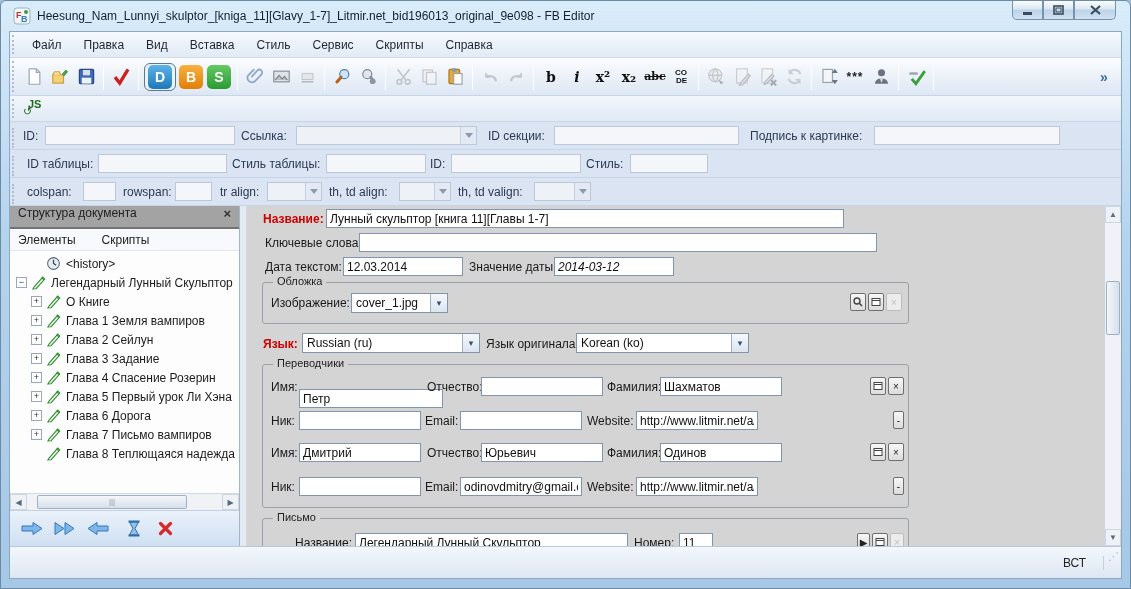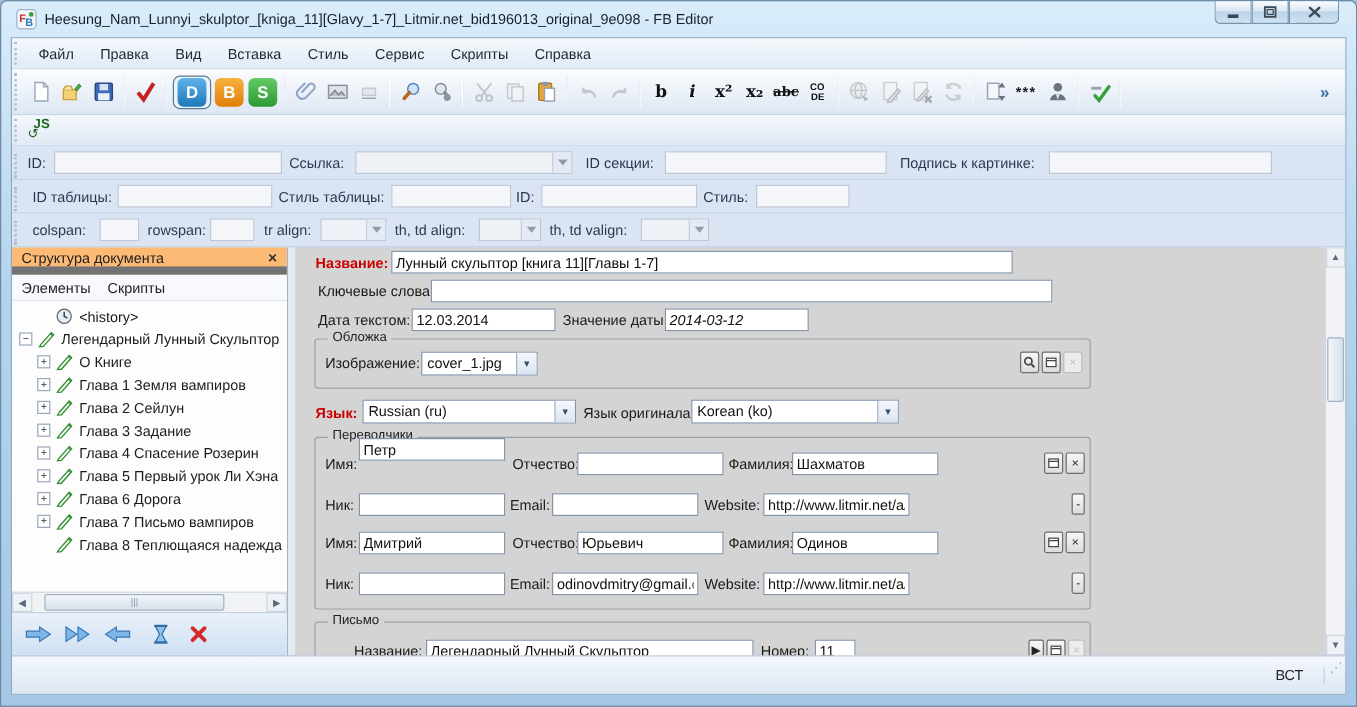--- a/index.html
+++ b/index.html
@@ -42,23 +42,23 @@
   .insp { height:28px; background:#dae4f3; border-bottom:1px solid #c6d4e8; position:relative; }
   .insp .lbl { position:absolute; top:7px; font-size:12px; color:#2b3a52; white-space:nowrap; }
   .insp .fld { position:absolute; top:4px; height:19px; background:#f4f6f9; border:1px solid #bcc7d8; }
   .combo { position:absolute; top:4px; height:19px; background:#eef1f6; border:1px solid #bcc7d8; display:flex; }
   .combo .cval { flex:1; font-size:12px; color:#222; padding:2px 3px; overflow:hidden; white-space:nowrap; }
   .combo .carr { width:16px; border-left:1px solid #c4cedd; background:#e4eaf3; display:flex; align-items:center; justify-content:center; }
   .combo .carr::before { content:""; border:4px solid transparent; border-top:5px solid #8d9bb0; margin-top:4px; }
   
   .content { flex:1; display:flex; min-height:0; background:#d4d4d4; }
   .sidebar { width:230px; background:#fbfbfb; border-right:1px solid #a8b4c4; display:flex; flex-direction:column; }
-  .sb-header { height:23px; background:#fdba74; border-bottom:7px solid #737373; display:flex; align-items:flex-end; padding:0 8px; font-size:12px; color:#222; }
+  .sb-header { height:23px; background:#a3a3a3; border-bottom:2px solid #737373; display:flex; align-items:flex-start; padding:0 8px; font-size:12px; color:#222; }
   .sb-close { margin-left:auto; font:bold 13px "Liberation Sans",sans-serif; color:#333; }
-  .sb-tabs { height:22px; display:flex; align-items:center; gap:14px; padding-left:8px; font-size:12px; color:#222; background:#f7f9fc; border-bottom:1px solid #e2e8f0; }
+  .sb-tabs { height:22px; display:flex; align-items:center; gap:26px; padding-left:8px; font-size:12px; color:#222; background:#f7f9fc; border-bottom:1px solid #e2e8f0; }
   .tree { flex:1; overflow:hidden; padding-top:3px; background:#fdfdfd; }
   .tree-row { height:19px; display:flex; align-items:center; font-size:12px; color:#1c1c1c; white-space:nowrap; }
   .tree-row.sel { background:#efefef; outline:1px solid #d8d8d8; }
   .expander { width:11px; height:11px; flex:0 0 11px; margin-right:4px; border:1px solid #9aa7b8; background:#fff; font:9px/9px "Liberation Sans",sans-serif; text-align:center; color:#333; }
   .expander.none { visibility:hidden; }
   .tree-ico { width:15px; height:15px; flex:0 0 15px; margin-right:5px; }
   .tree-ico svg { width:15px; height:15px; }
   .hscroll { height:17px; display:flex; background:#f0f2f5; border-top:1px solid #d4dae2; }
   .hs-btn { width:17px; display:flex; align-items:center; justify-content:center; font-size:8px; color:#5a6a7c; background:#eef1f5; border:1px solid #cfd6e0; }
   .hs-track { flex:1; position:relative; }
@@ -561,21 +561,21 @@
         <span class="f-lbl" style="left:240px;top:131px">Язык оригинала:</span>
         <span class="wcombo" style="left:330px;top:127px;width:173px">
             <span class="cval">Korean (ko)</span>
             <span class="carr"></span>
           </span>
 
         <div class="gbox" style="left:16px;top:158px;width:647px;height:144px">
           <span class="gleg">Переводчики</span>
 
           <span class="f-lbl" style="left:8px;top:15px">Имя:</span>
-          <input class="f-in" style="left: 36px; top: 0; width: 122px;" value="Петр">
+          <input class="f-in" style="left: 36px; top: 24px; width: 144px;" value="Петр">
           <span class="f-lbl" style="left:164px;top:15px">Отчество:</span>
           <input class="f-in" style="left: 218px; top: 12px; width: 122px;" value="">
           <span class="f-lbl" style="left:344px;top:15px">Фамилия:</span>
           <input class="f-in" style="left: 397px; top: 12px; width: 122px;" value="Шахматов">
           <span class="btn-row" style="right:4px;top:12px">
             <span class="sq-btn" style="width:16px">
                 <svg width="10" height="10" viewBox="0 0 10 10">
                   <rect x="1" y="1.5" width="8" height="7" fill="#fff" stroke="#444"></rect>
                   <path d="M1 3.5h8" stroke="#444"></path>
                 </svg>

